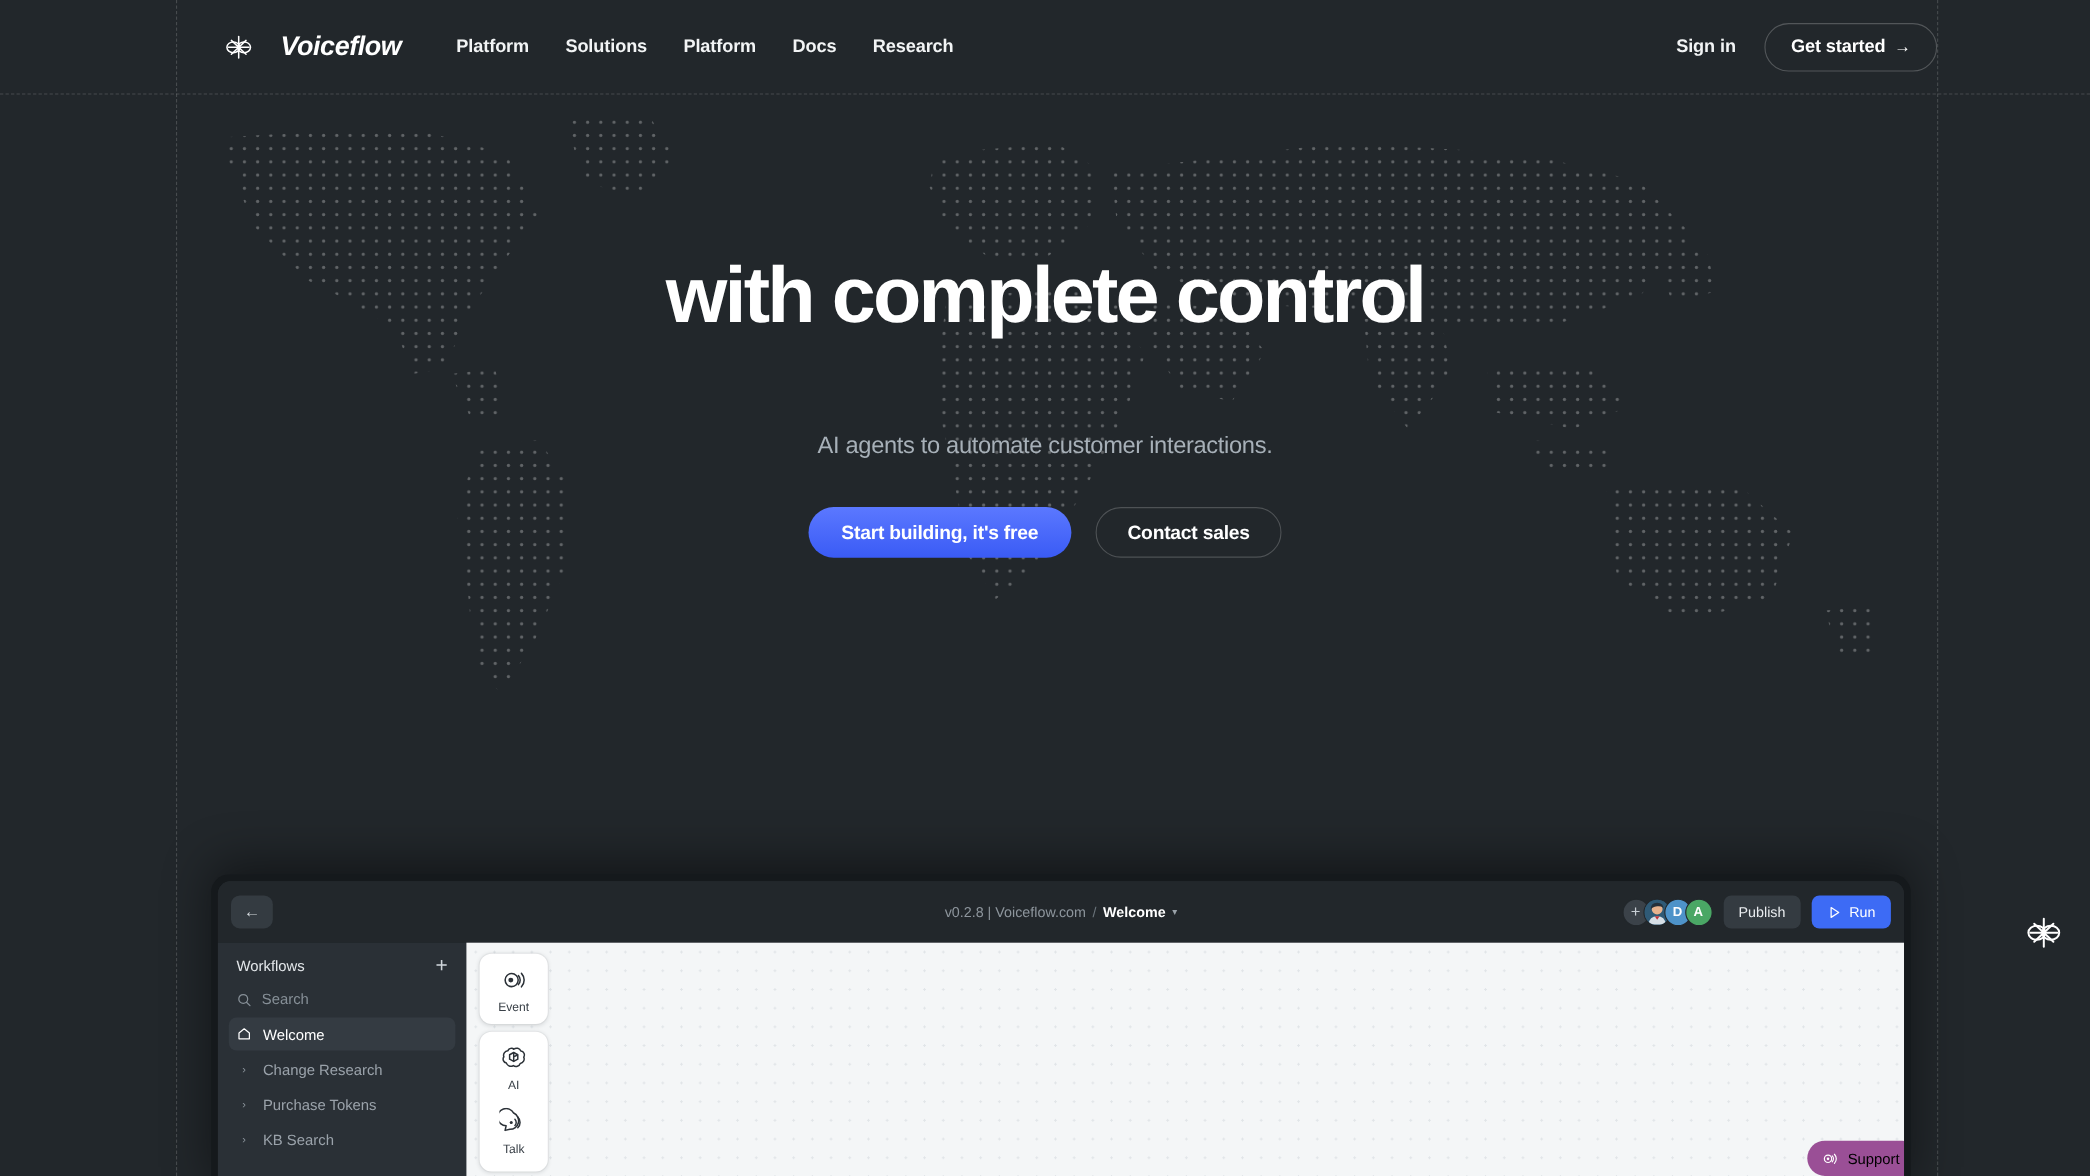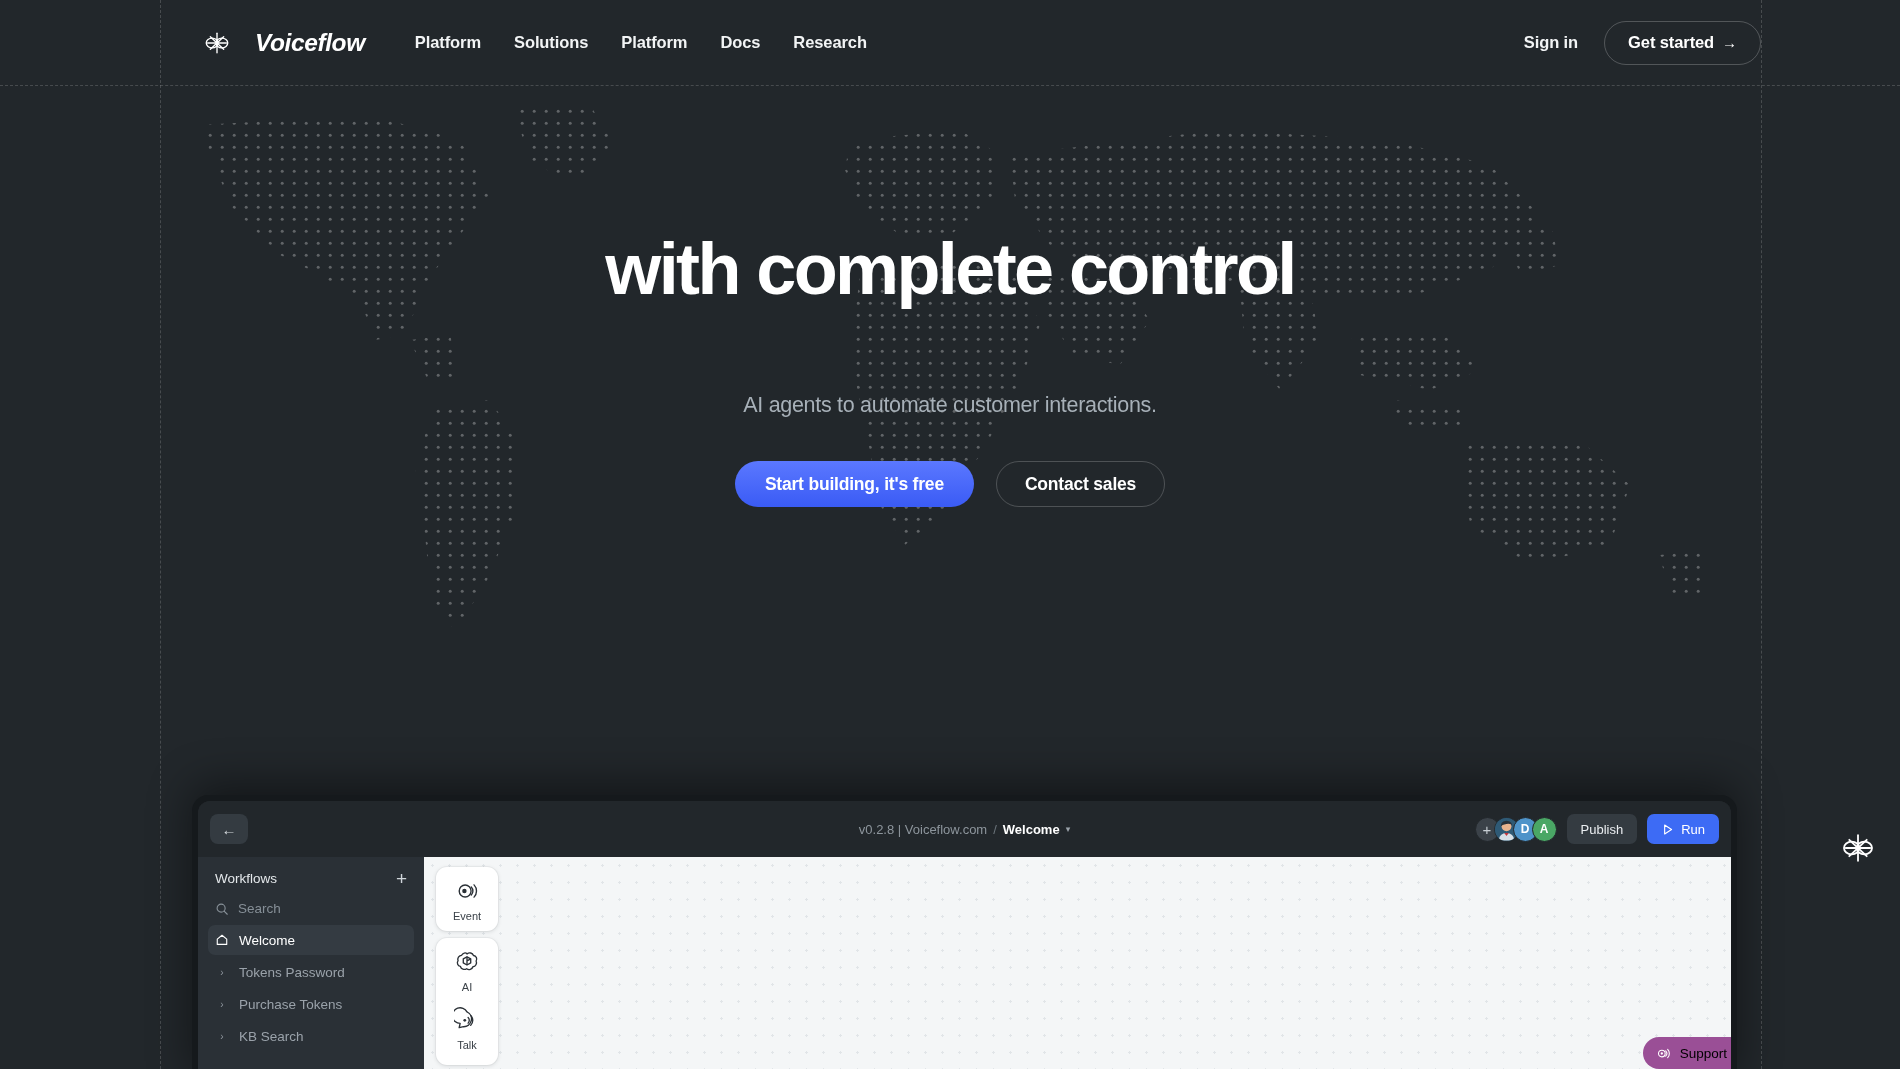--- a/index.html
+++ b/index.html
@@ -584,21 +584,21 @@
 
           <div class="sb-item active">
             <svg width="14" height="14" viewBox="0 0 16 16">
               <path d="M2.6 7 L8 2.6 L13.4 7 L13.4 13 L2.6 13 Z" fill="none" stroke="#ffffff" stroke-width="1.3" stroke-linejoin="round"></path>
             </svg>
             <span>Welcome</span>
           </div>
 
           <div class="sb-item">
             <span class="sb-chev">›</span>
-            <span>Tokens Password</span>
+            <span>Change Research</span>
           </div>
 
           <div class="sb-item">
             <span class="sb-chev">›</span>
             <span>Purchase Tokens</span>
           </div>
 
           <div class="sb-item">
             <span class="sb-chev">›</span>
             <span>KB Search</span>

